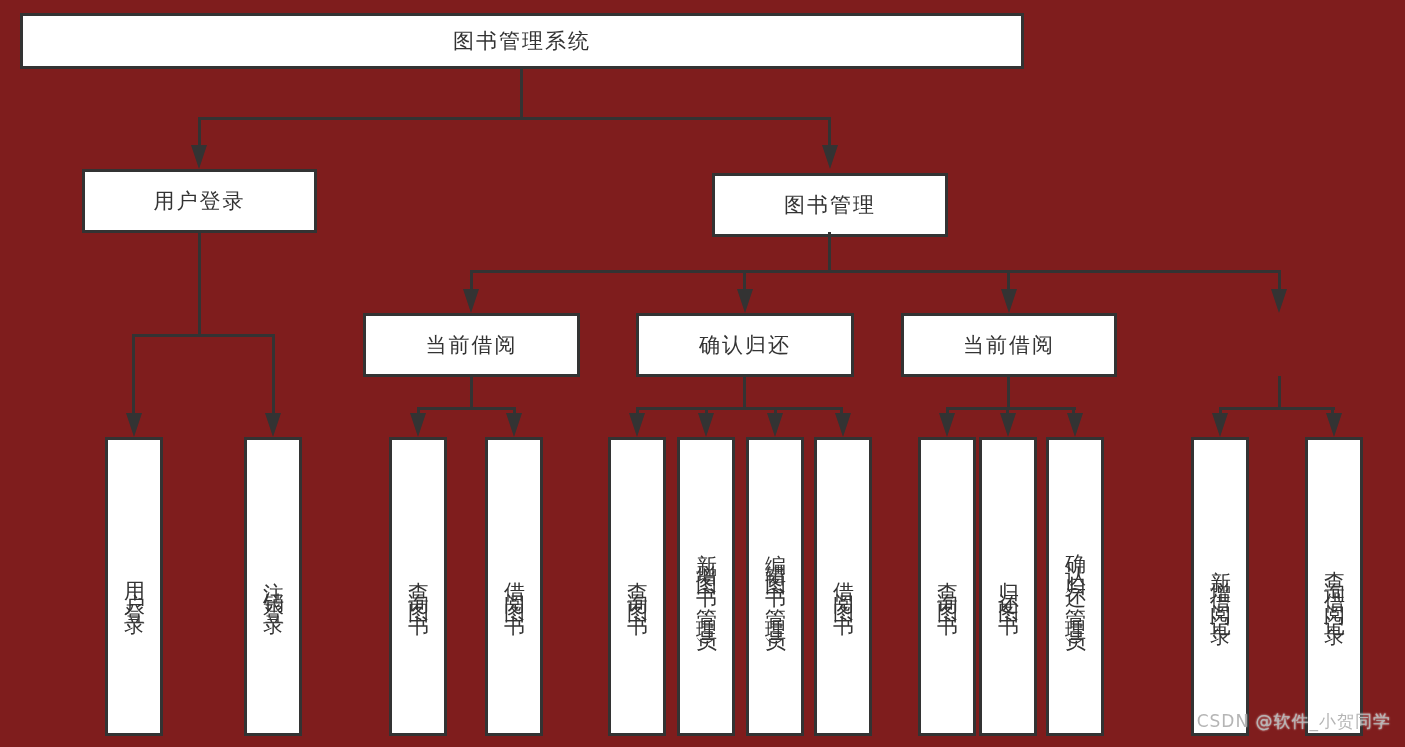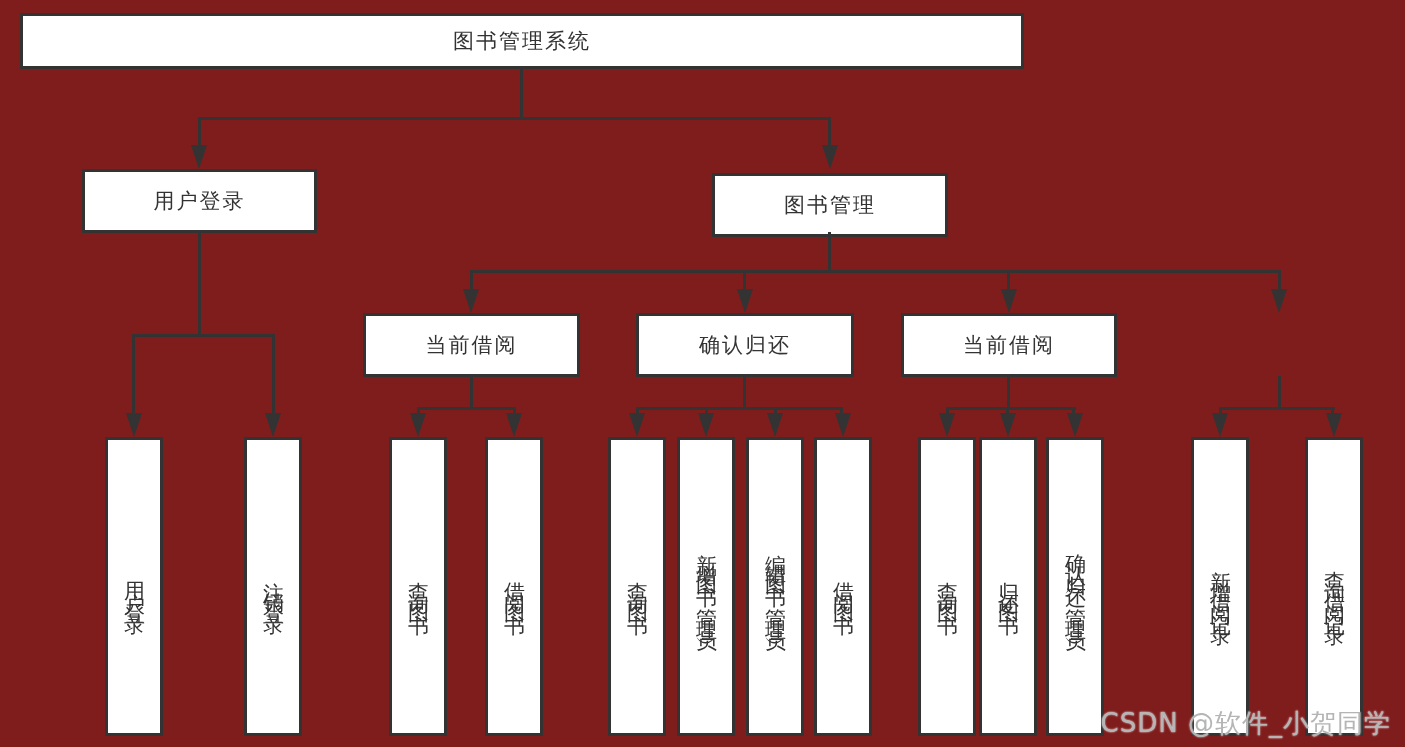--- a/index.html
+++ b/index.html
@@ -17,22 +17,22 @@
     letter-spacing:11px;font-size:21px;line-height:1;white-space:normal;
   }
   .vl{position:absolute;width:3px;background:#333;}
   .hl{position:absolute;height:3px;background:#333;}
   .arr{
     position:absolute;width:0;height:0;
     border-left:8px solid transparent;border-right:8px solid transparent;
     border-top:24px solid #333;
   }
   .watermark{
-    position:absolute;right:14px;bottom:6px;z-index:10;
-    font-size:26px;color:#b5b5b5;letter-spacing:1px;
+    position:absolute;right:14px;bottom:14px;z-index:10;
+    font-size:17px;color:#b5b5b5;letter-spacing:1px;
     text-shadow:0 0 2px #ffffff;white-space:nowrap;
   }
 </style>
 </head>
 <body>
 
 <div class="canvas">
 
   <div class="box h" style="left:20px;top:13px;width:1004px;height:56px;">
     <span class="label">图书管理系统</span>

